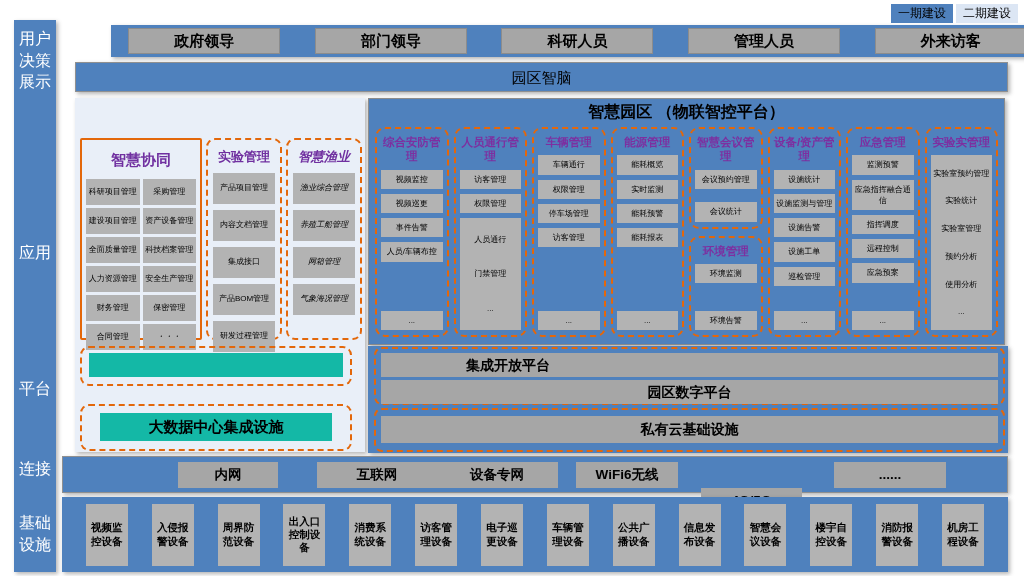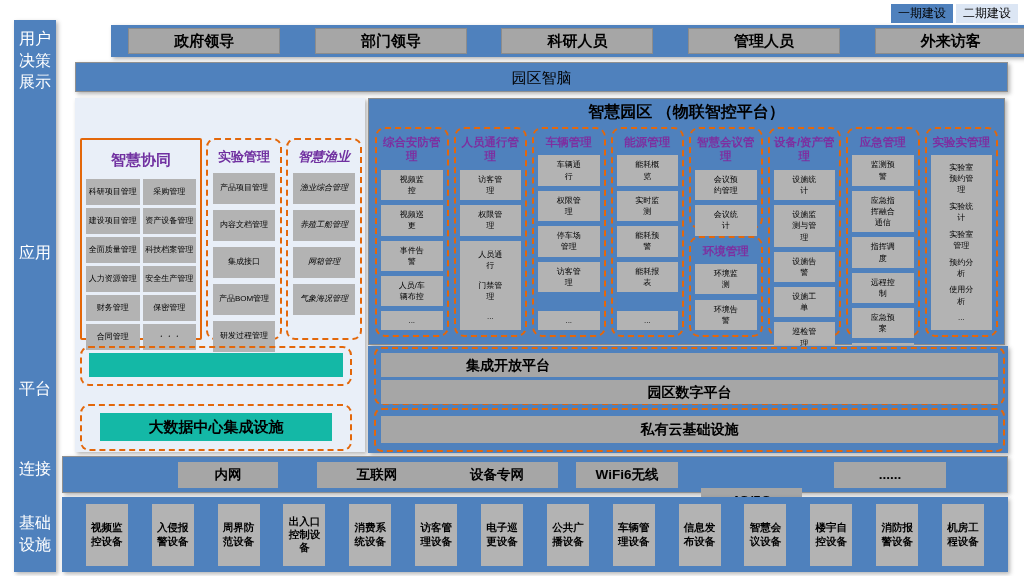--- a/index.html
+++ b/index.html
@@ -41,21 +41,21 @@
   .app-item{background:#b3b3b3;font-size:8px;line-height:1.35;display:flex;align-items:center;justify-content:center;text-align:center;min-height:24px;padding:1px;}
   .app-items-col .app-item{min-height:27px;padding:2px 1px;}
 
   
   #smartpark{left:368px;top:98px;width:637px;height:247px;border:1px solid #8c8c8c;box-sizing:border-box;}
   #smartpark-title{position:absolute;top:3px;left:0;width:100%;text-align:center;font-size:16px;font-weight:bold;color:#000;}
   #park-cols{position:absolute;top:28px;left:6px;right:6px;bottom:7px;display:flex;gap:5px;}
   .park-col{flex:1;display:flex;flex-direction:column;gap:7px;min-width:0;}
   .park-block{border:2.5px dashed #e3670a;border-radius:10px;padding:2px 4px 5px;flex:1;display:flex;flex-direction:column;min-height:0;box-sizing:border-box;}
   .park-header{text-align:center;font-weight:bold;color:#7d2fa0;font-size:11.5px;line-height:1.25;margin:4px 0 6px;}
-  .park-item{background:#b3b3b3;font-size:8px;line-height:1.4;text-align:center;padding:4px 17px;margin-bottom:5px;}
+  .park-item{background:#b3b3b3;font-size:8px;line-height:1.4;text-align:center;padding:4px 1px;margin-bottom:5px;}
   .park-item:last-child{margin-top:auto;margin-bottom:0;}
   .park-item.tall{flex:1;display:flex;flex-direction:column;justify-content:space-around;margin-bottom:0;}
 
   
   .plat-left-box{position:absolute;left:5px;width:272px;border:2.5px dashed #e3670a;border-radius:9px;box-sizing:border-box;}
   #plat-empty{top:248px;height:40px;}
   #plat-empty .plat-bar{margin:5px 7px;height:24px;}
   #plat-bigdata{top:306px;height:47px;}
   #plat-bigdata .plat-bar{margin:7px 18px;height:28px;line-height:28px;}
   .plat-bar{background:#14b8a6;font-size:15px;font-weight:bold;text-align:center;}
@@ -271,20 +271,20 @@
   </div>
 
 <div id="infra" class="abs shadow blue">
     <div class="infra-item">视频监控设备</div>
     <div class="infra-item">入侵报警设备</div>
     <div class="infra-item">周界防范设备</div>
     <div class="infra-item">出入口控制设备</div>
     <div class="infra-item">消费系统设备</div>
     <div class="infra-item">访客管理设备</div>
     <div class="infra-item">电子巡更设备</div>
+    <div class="infra-item">车辆管理设备</div>
     <div class="infra-item">公共广播设备</div>
-    <div class="infra-item">车辆管理设备</div>
     <div class="infra-item">信息发布设备</div>
     <div class="infra-item">智慧会议设备</div>
     <div class="infra-item">楼宇自控设备</div>
     <div class="infra-item">消防报警设备</div>
     <div class="infra-item">机房工程设备</div>
   </div>
 
 </body></html>

